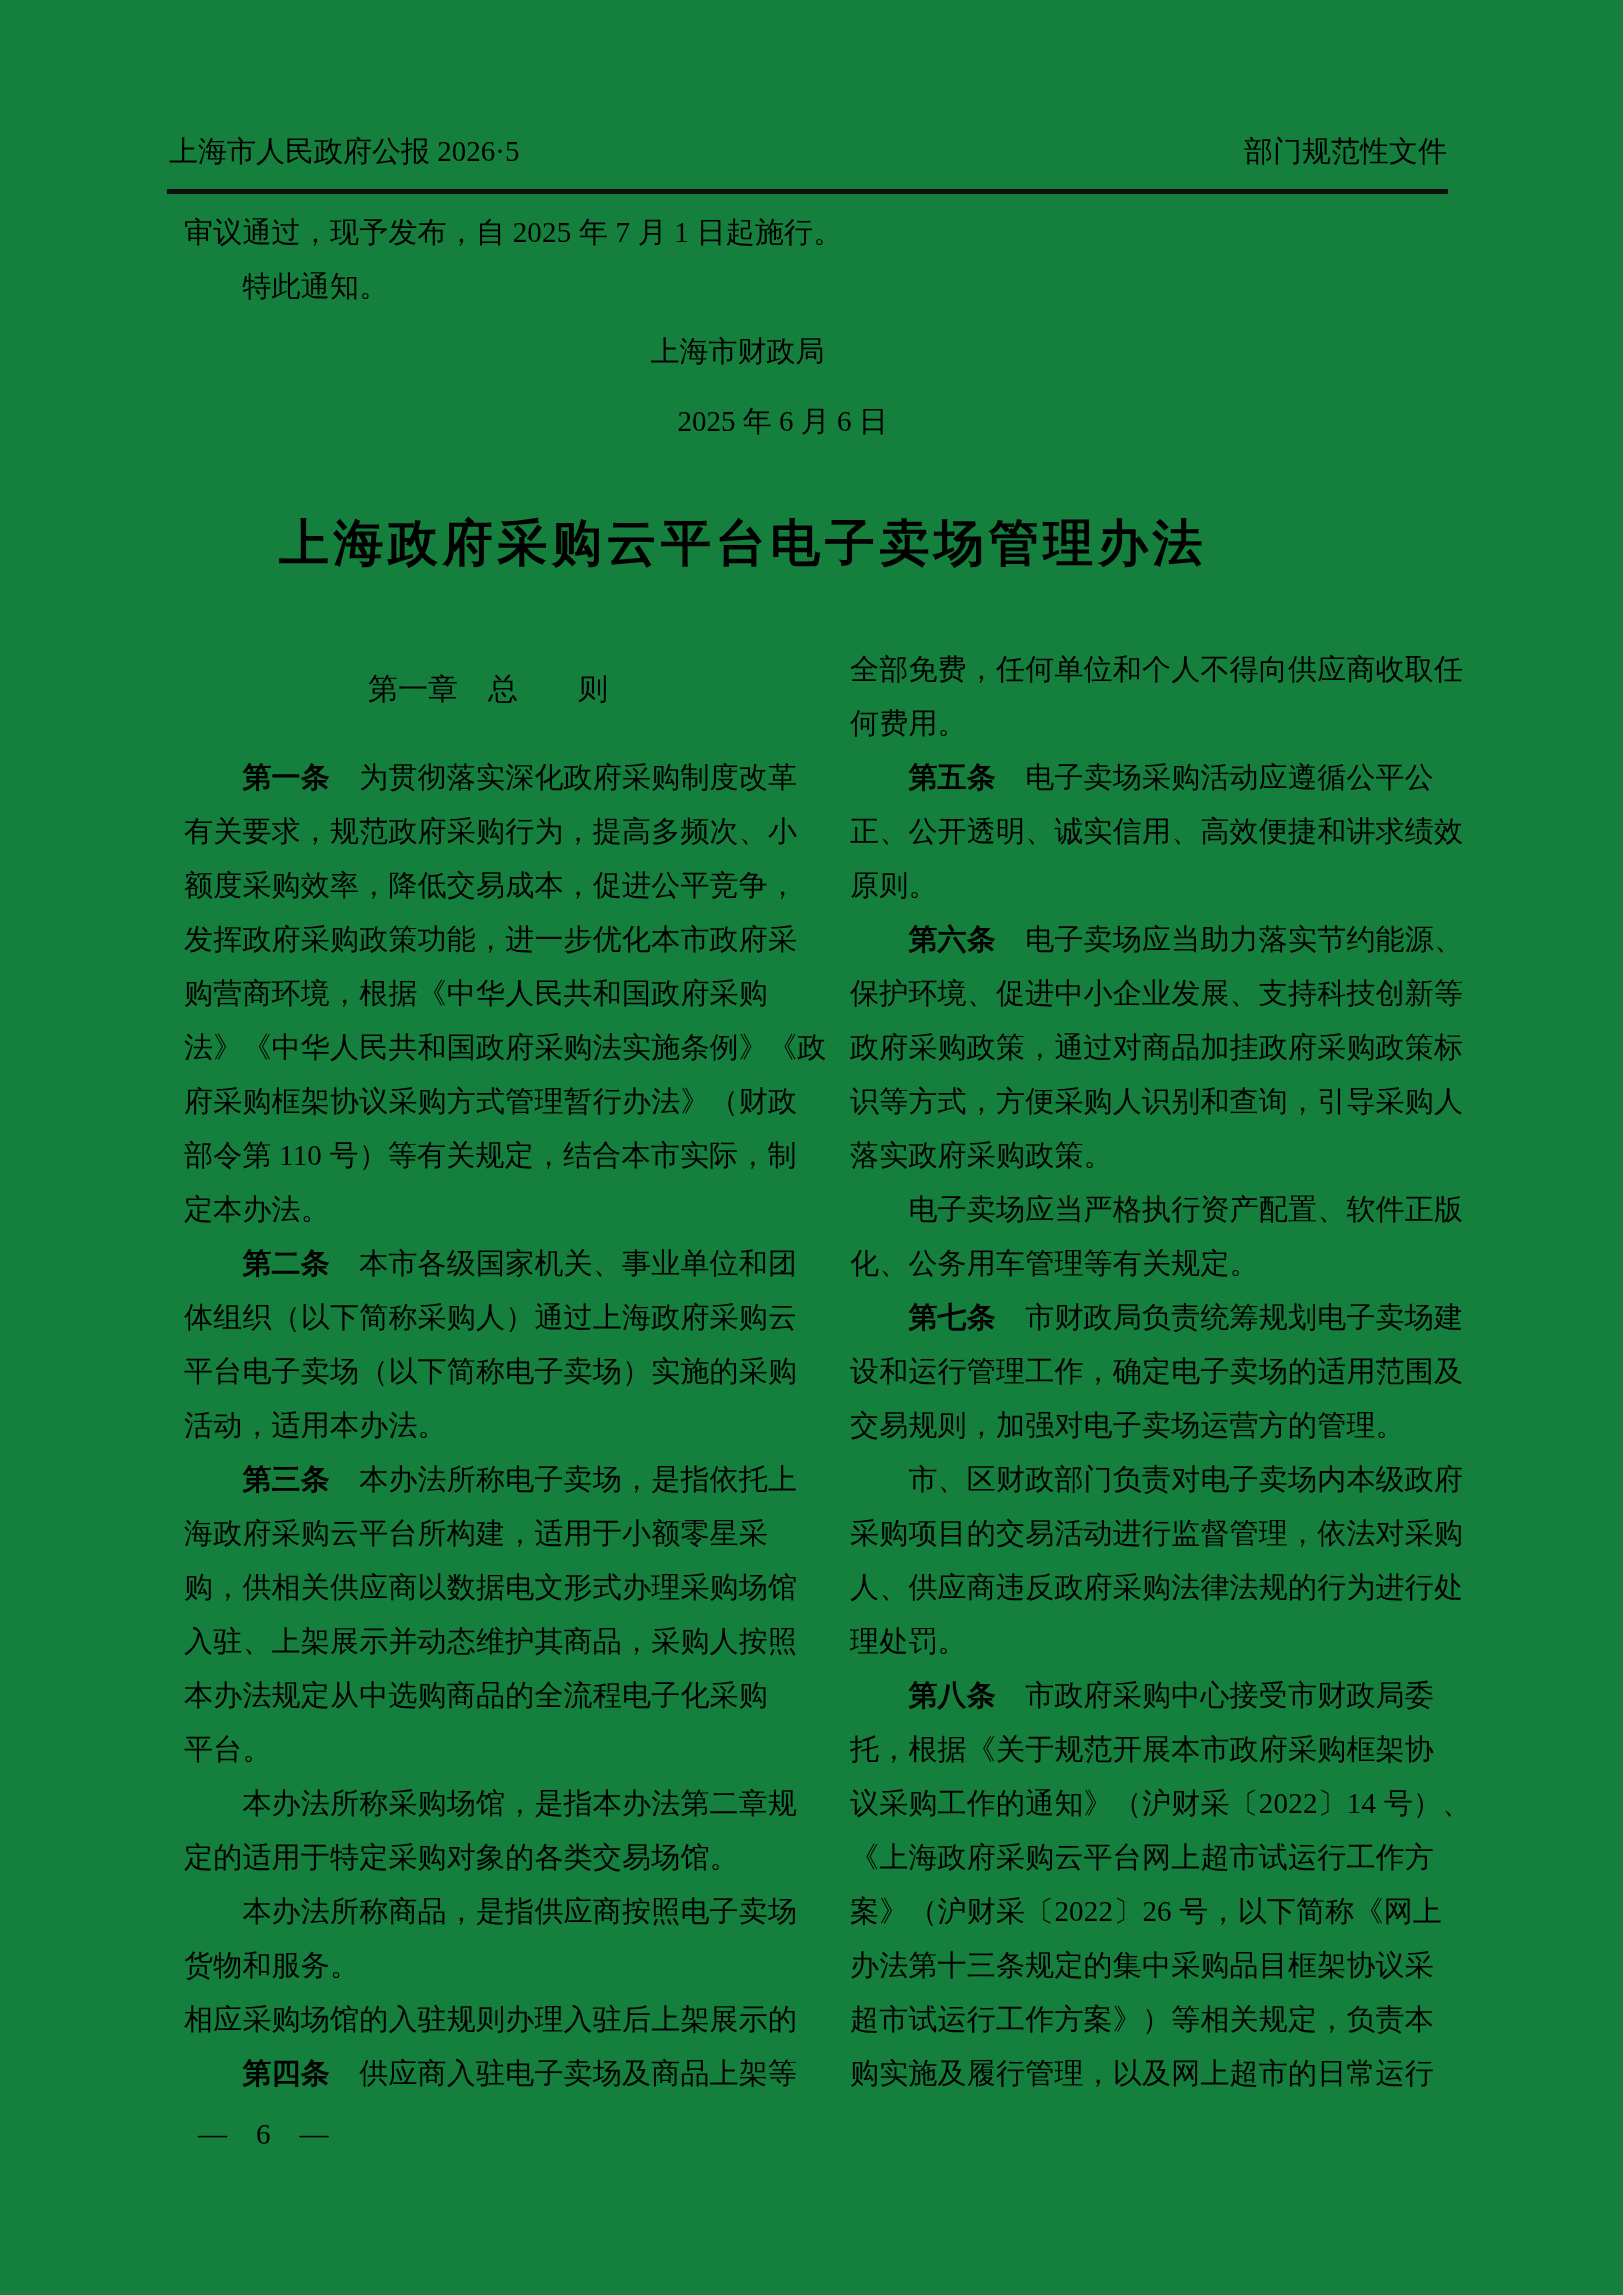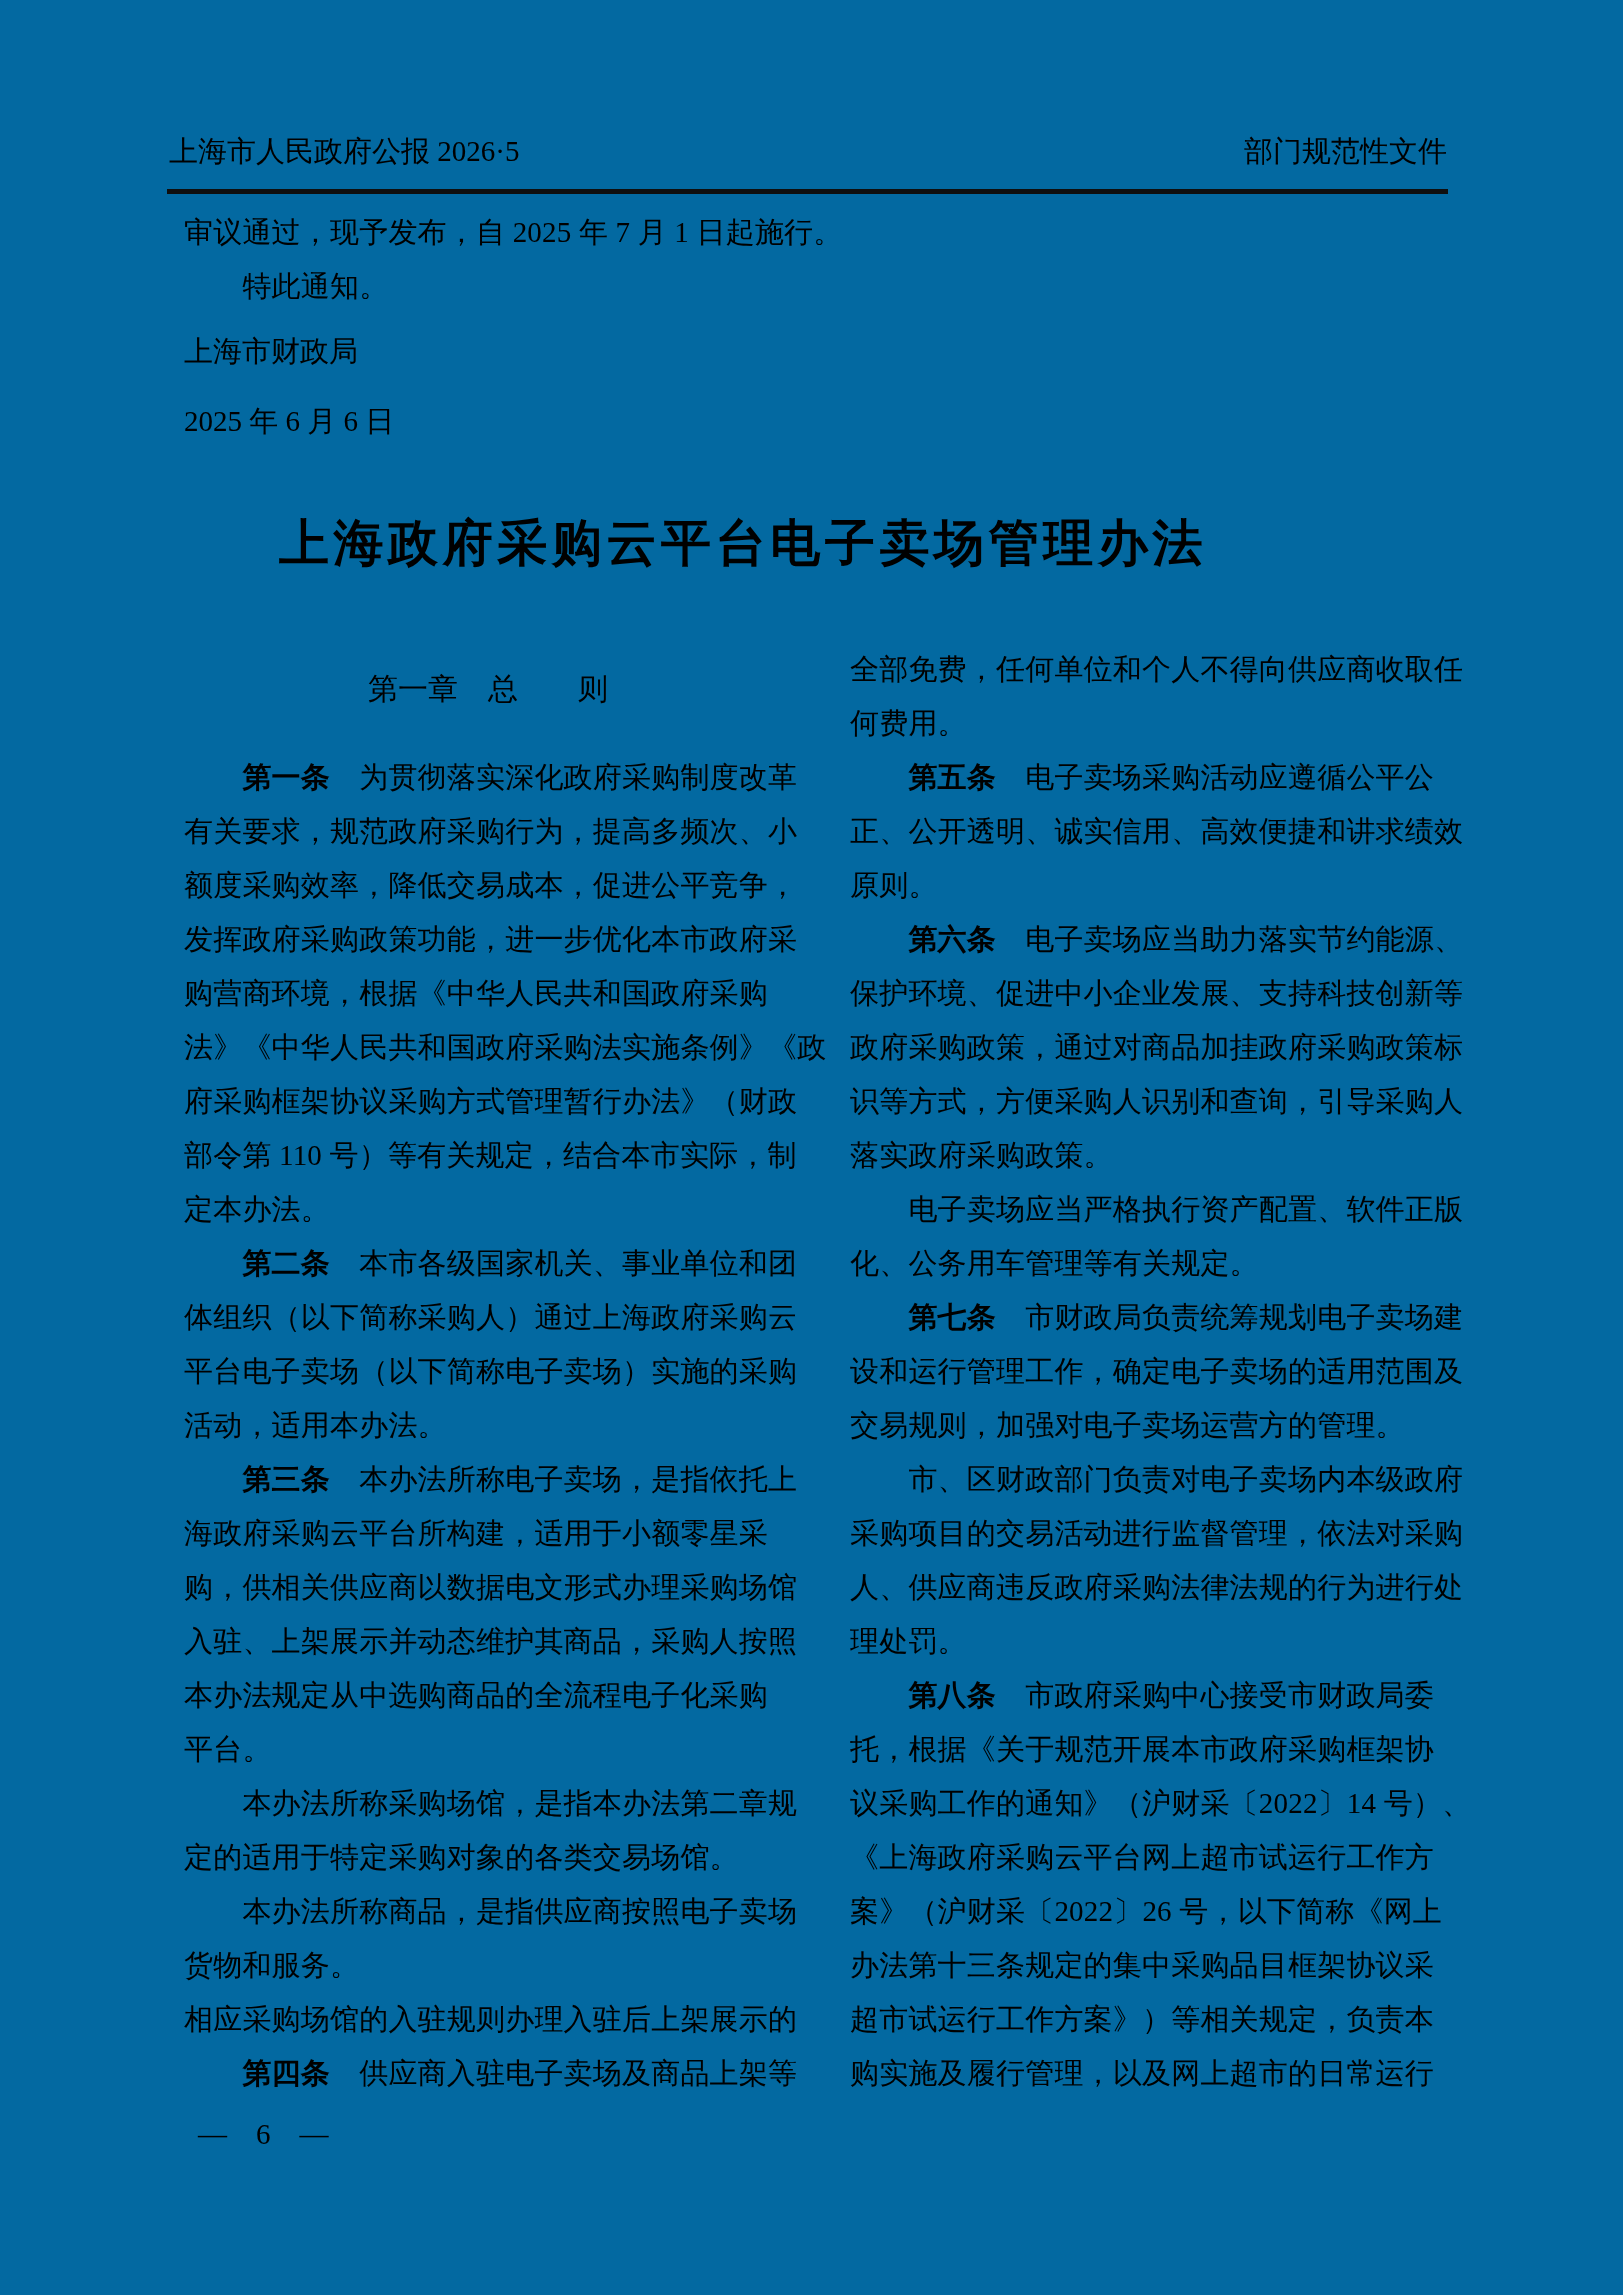--- a/index.html
+++ b/index.html
@@ -1,21 +1,21 @@
 <!DOCTYPE html>
 <html lang="zh" style="font-size:10.5px"><head>
 <meta charset="utf-8">
 <style>
   html, body { margin: 0; padding: 0; background: #888; }
   .page {
     position: relative;
     width: 1623px;
     height: 2295px;
     margin: 0 auto;
-    background: #0369a1;
+    background: #15803d;
     color: #000000;
     font-family: "Liberation Serif", "DejaVu Serif", serif;
     overflow: hidden;
   }
   .header {
     position: absolute;
     top: 131px; left: 169px; width: 1278px;
     display: flex; justify-content: space-between; align-items: flex-end;
     font-size: 29px; line-height: 41px;
     white-space: nowrap;
@@ -27,21 +27,21 @@
   }
   .notice {
     position: absolute;
     top: 205px; left: 184px; width: 1274px;
     font-size: 29px;
   }
   .nline { height: 54px; line-height: 54px; letter-spacing: 0.2px; white-space: nowrap; }
   .sig-line {
     position: absolute; top: 324px; left: 184px; width: 1274px;
     font-size: 29px; height: 54px; line-height: 54px;
-    text-align: left; padding-right: 0; box-sizing: border-box;
+    text-align: center; padding-right: 0; box-sizing: border-box;
   }
   .sig-line.signer { padding-right: 167px; }
   .sig-line.date  { top: 394px; padding-right: 77px; }
   .doc-title {
     position: absolute;
     top: 505px; left: 0; width: 1486px;
     text-align: center;
     font-family: "Liberation Sans", "DejaVu Sans", sans-serif;
     font-weight: 700;
     font-size: 50px; line-height: 76px; letter-spacing: 4.6px;

